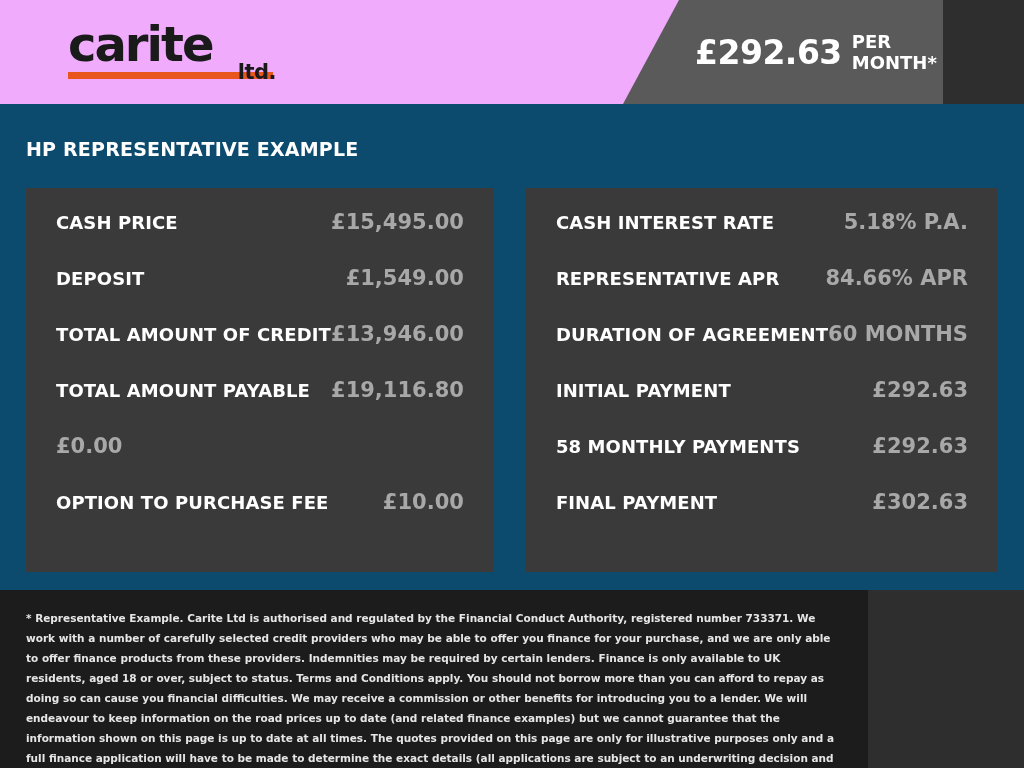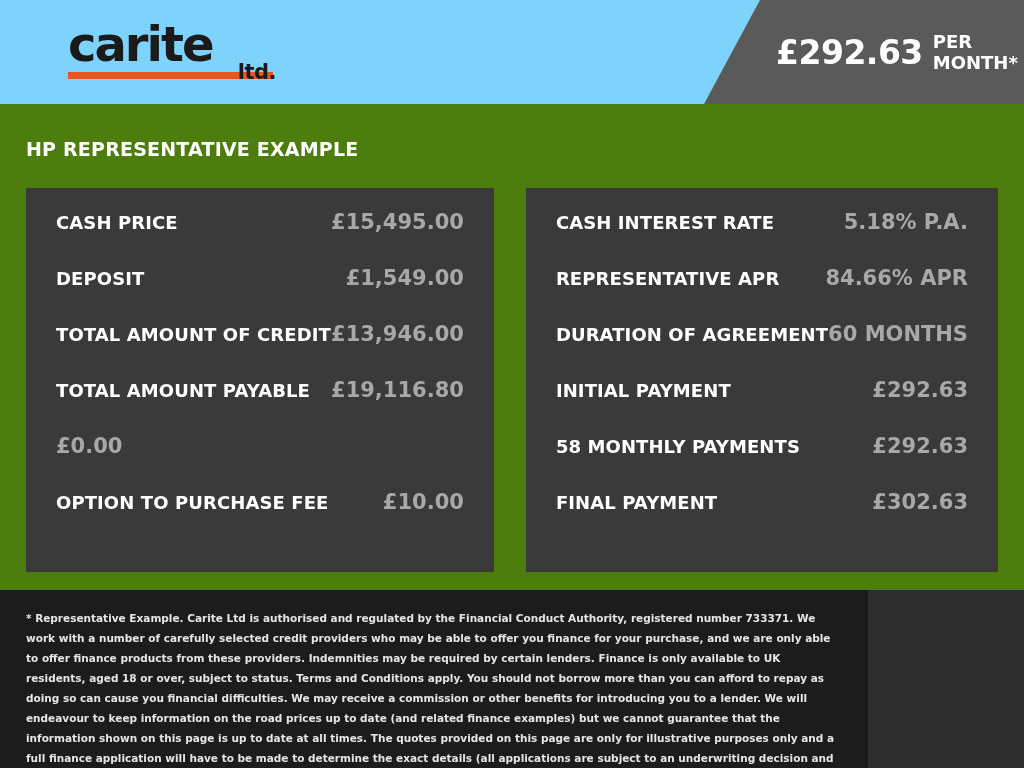--- a/index.html
+++ b/index.html
@@ -13,23 +13,23 @@
   .page {
     position: relative;
     width: 1024px;
     height: 768px;
     background: #2e2e2e;
   }
 
   
   .header {
     position: relative;
-    width: 1024px;
+    width: 943px;
     height: 104px;
-    background: #7dd3fc;
+    background: #f0abfc;
     overflow: hidden;
   }
   .logo-wrap {
     position: absolute;
     left: 68px;
     top: 18px;
     width: 230px;
   }
   .logo-text {
     font-family: "DejaVu Sans", sans-serif;
@@ -82,21 +82,21 @@
     color: #ffffff;
     margin-left: 10px;
     letter-spacing: 0px;
   }
 
   
   .body-area {
     position: relative;
     width: 1024px;
     height: 486px;
-    background: #4d7c0f;
+    background: #0c4a6e;
   }
   .section-title {
     position: absolute;
     left: 26px;
     top: 34px;
     font-family: "DejaVu Sans", sans-serif;
     font-weight: bold;
     font-size: 19px;
     color: #ffffff;
     letter-spacing: 0.2px;

